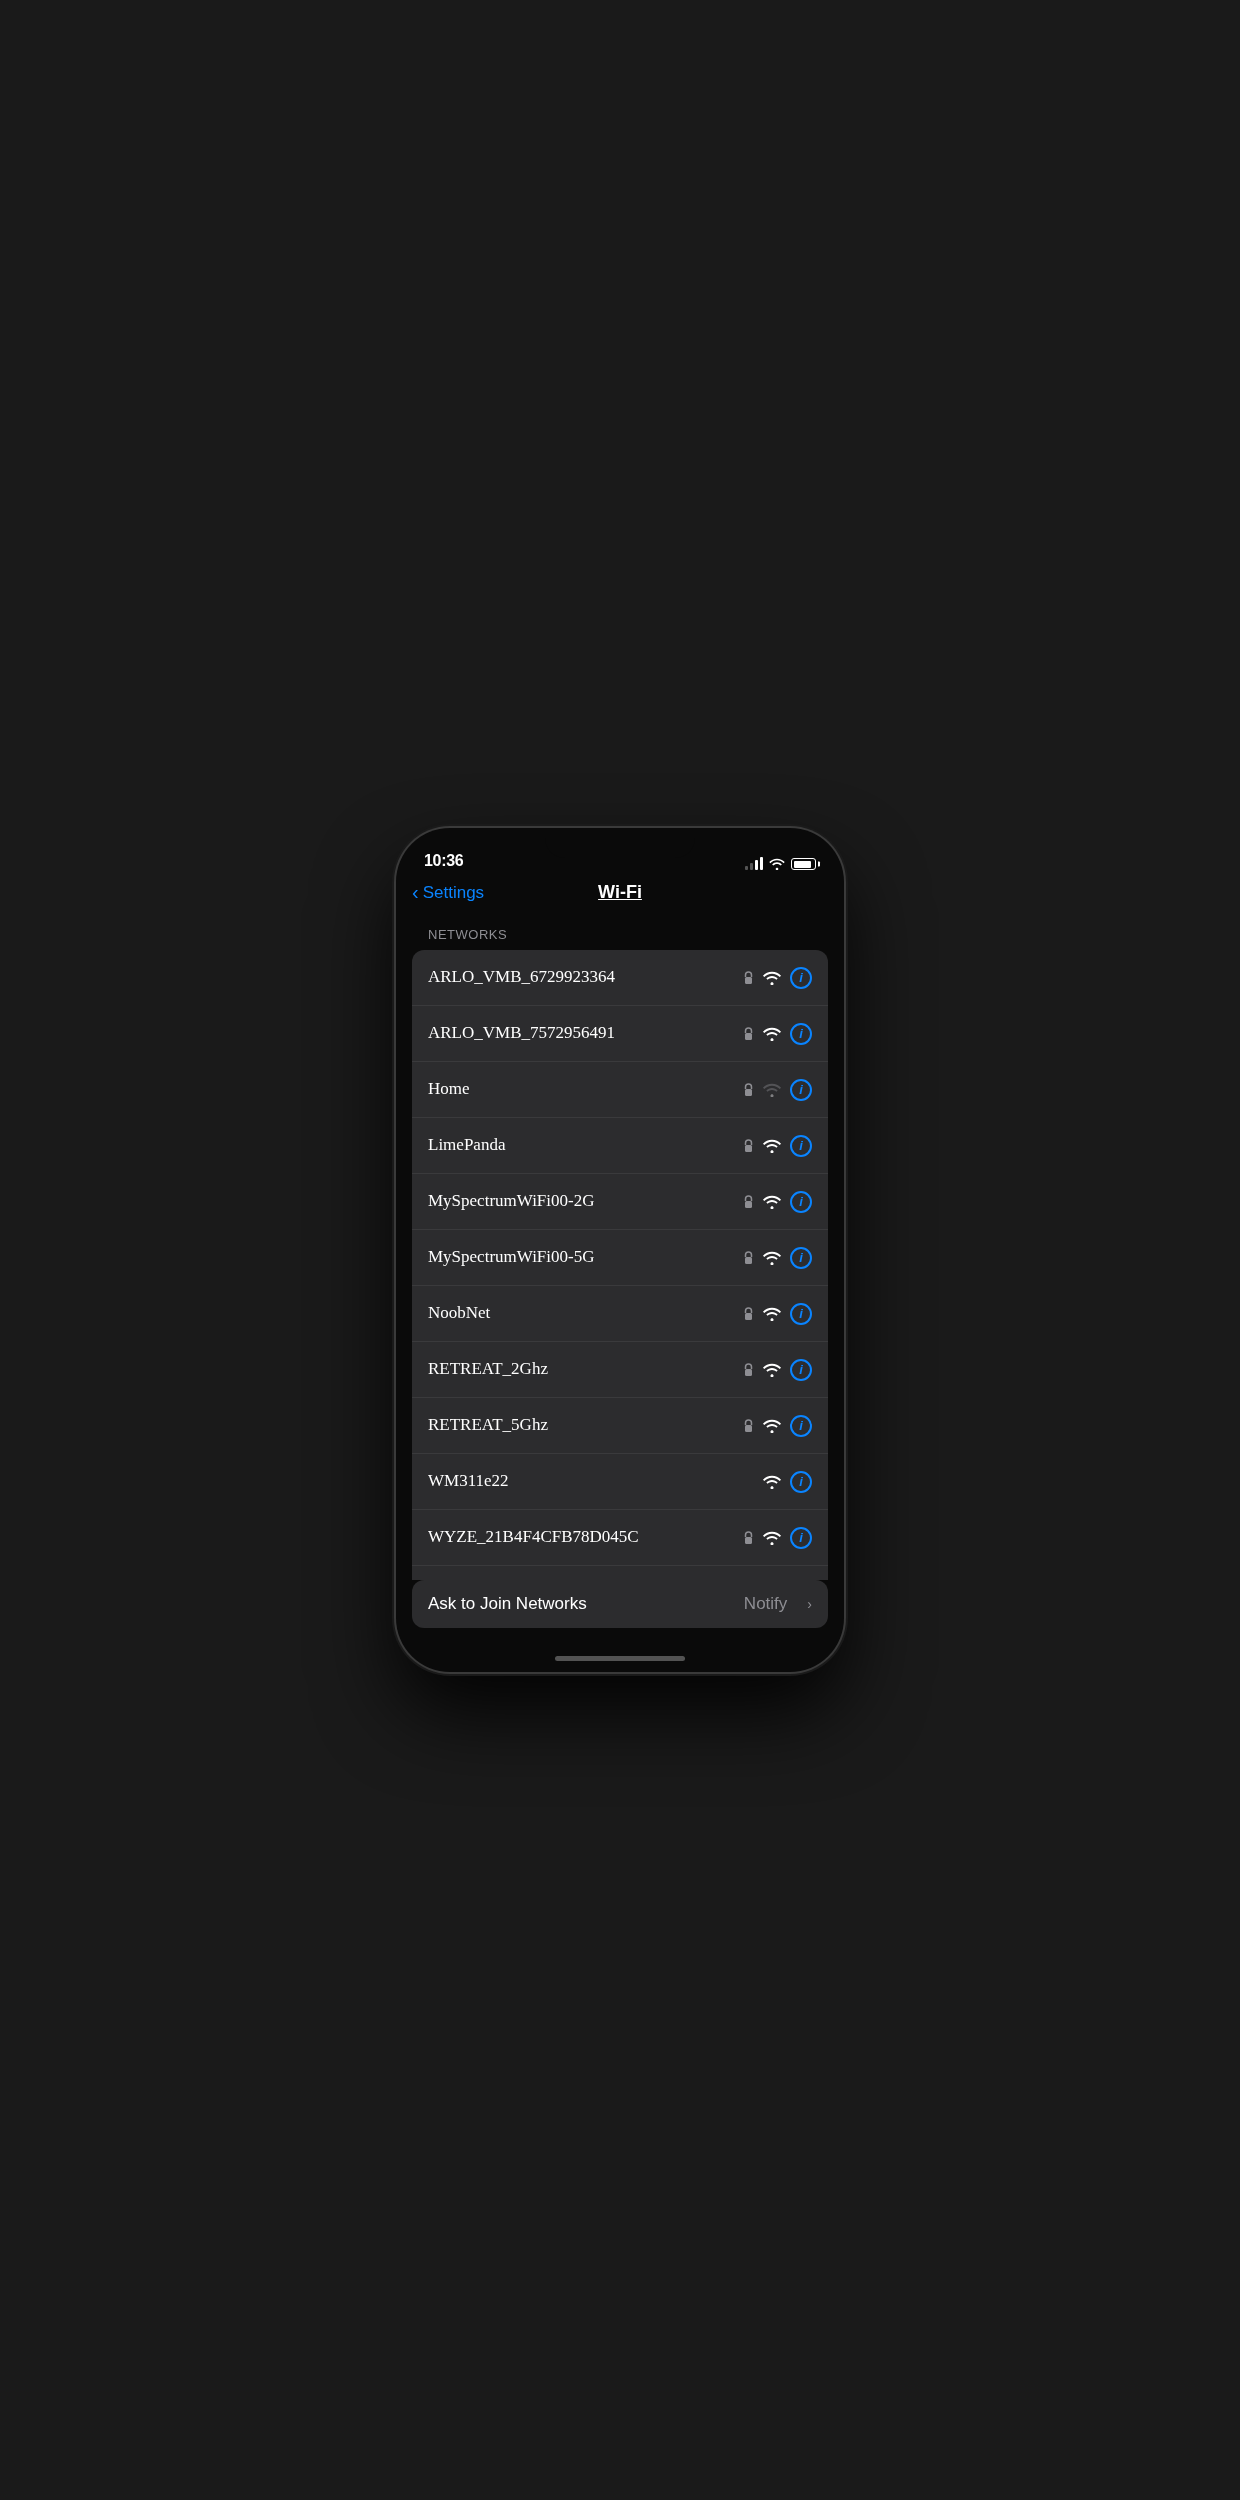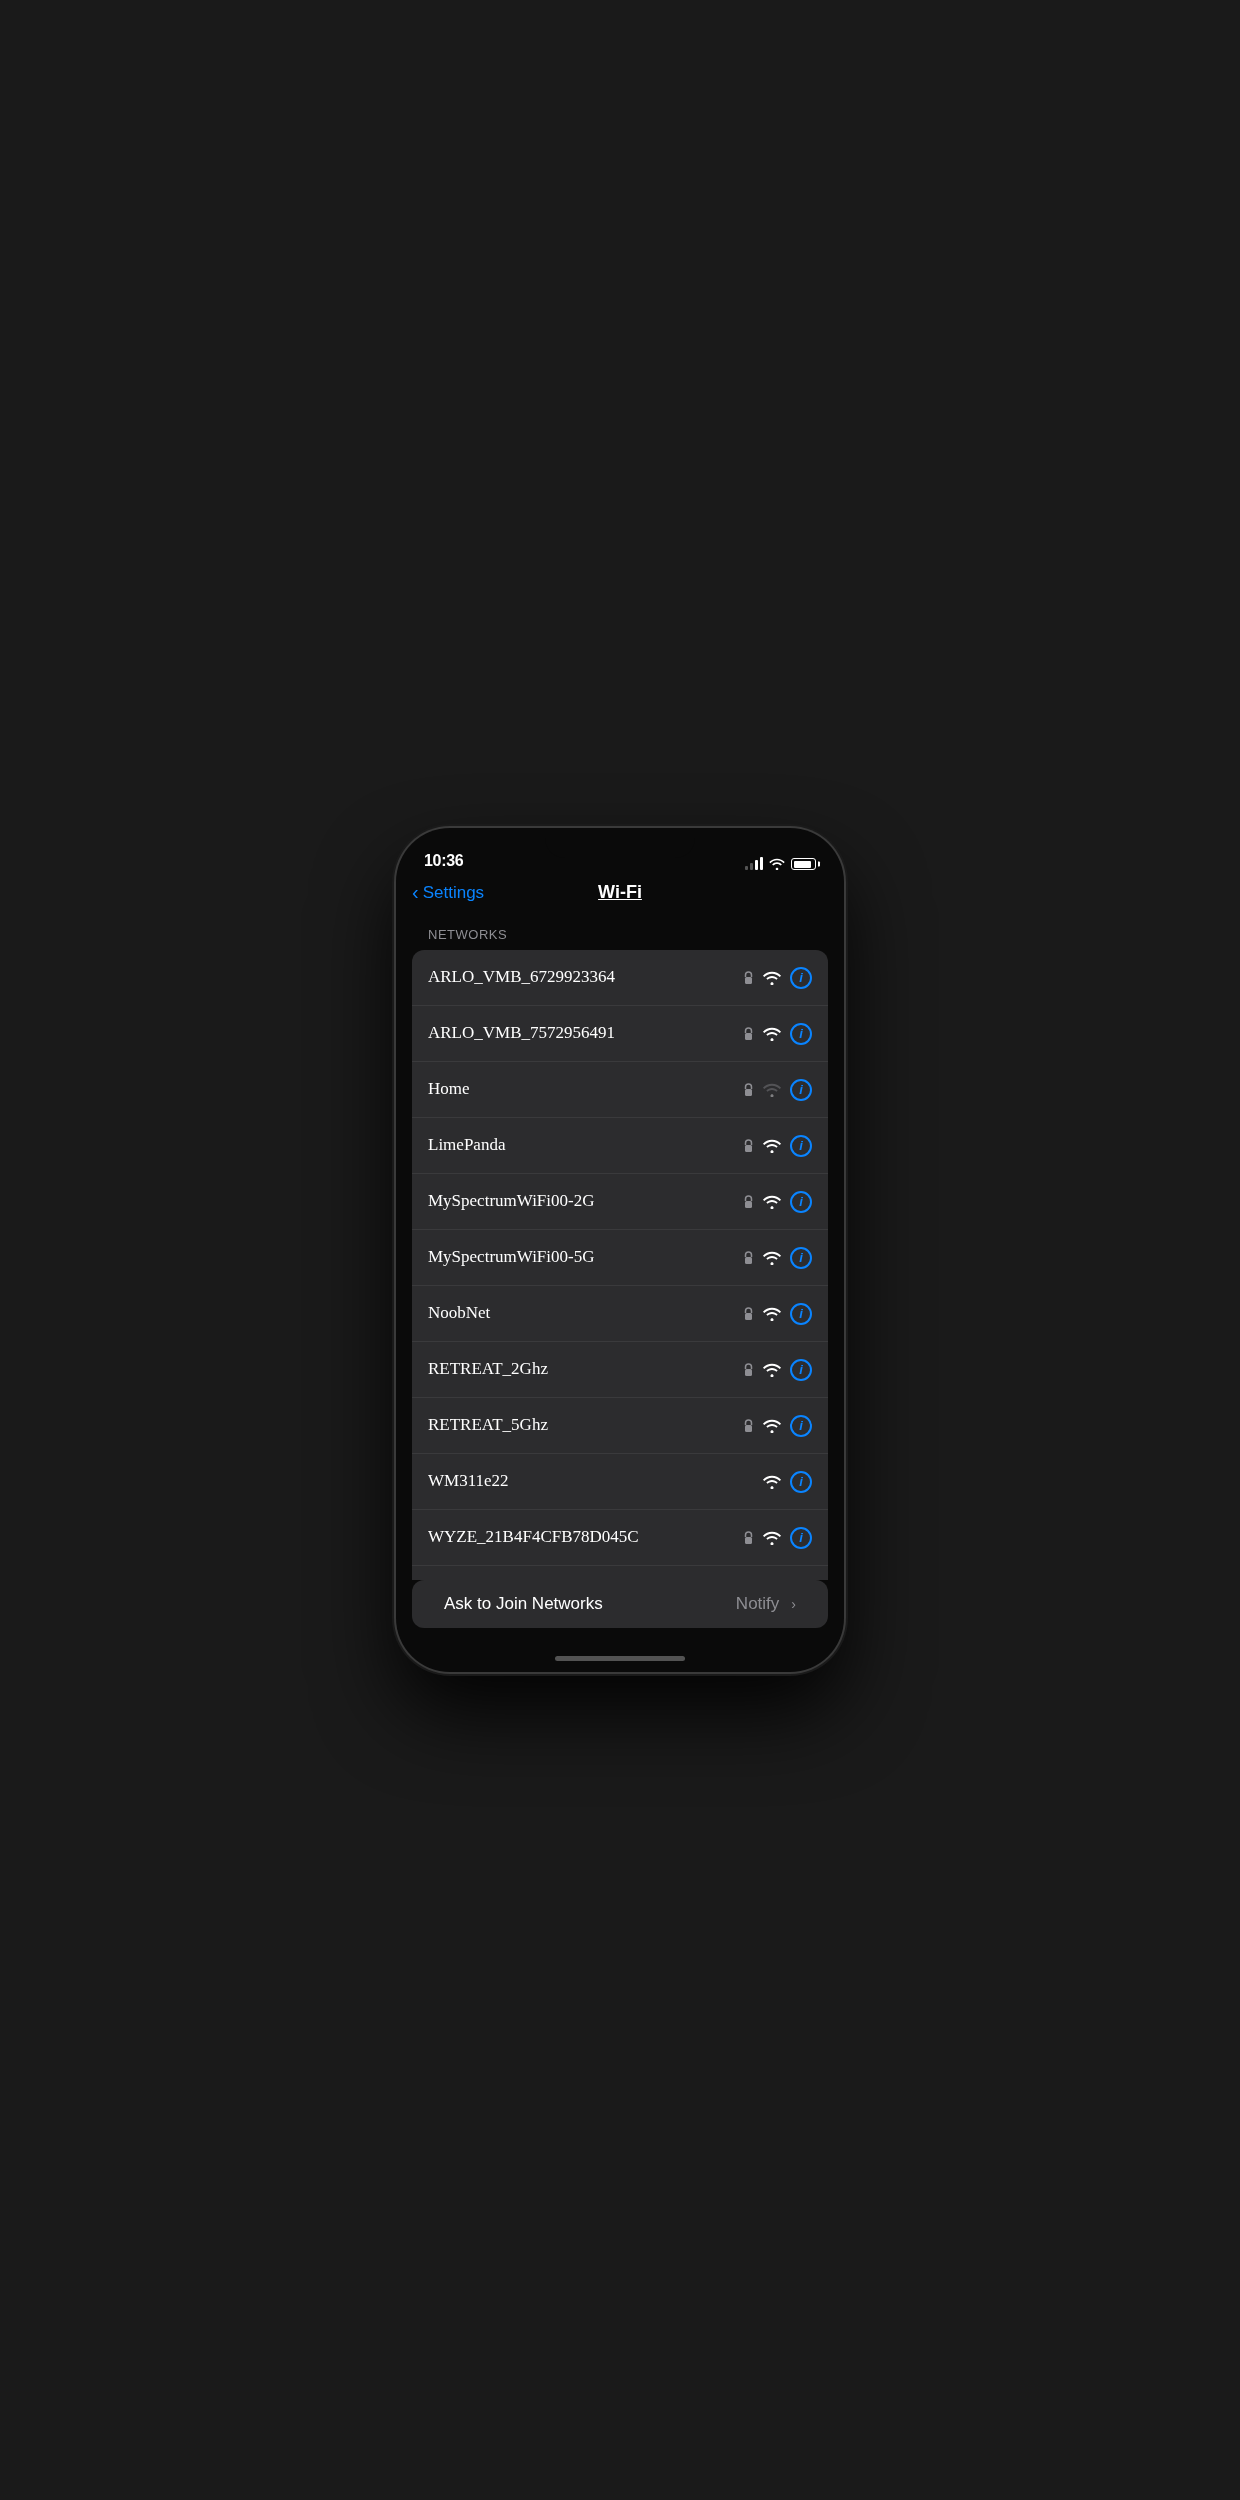--- a/index.html
+++ b/index.html
@@ -249,33 +249,33 @@
       border-radius: 12px;
       margin: 0 16px 16px;
       overflow: hidden;
       flex-shrink: 0;
     }
 
     .ask-join-row {
       display: flex;
       align-items: center;
       justify-content: space-between;
-      padding: 14px 32px;
+      padding: 14px 16px;
       cursor: pointer;
     }
 
     .ask-join-label {
       color: white;
       font-size: 17px;
     }
 
     .ask-join-value {
       display: flex;
       align-items: center;
-      gap: 12px;
+      gap: 20px;
       color: #8e8e93;
       font-size: 17px;
     }
 
     .chevron-right {
       color: #8e8e93;
       font-size: 14px;
     }
 
     

